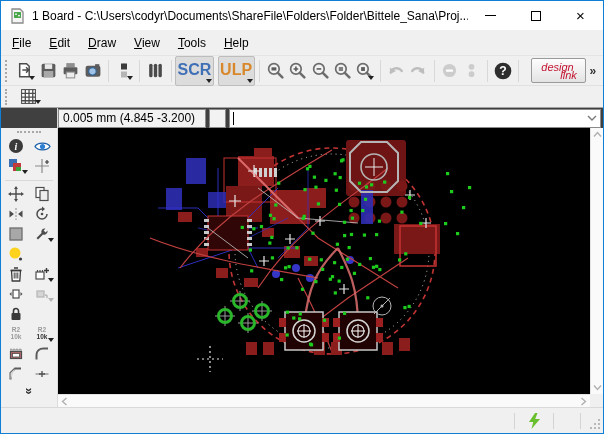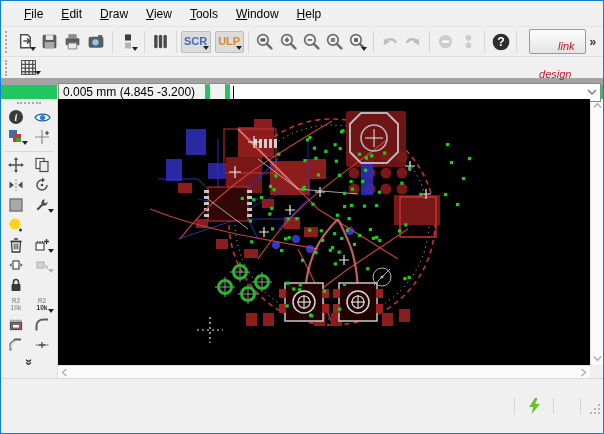--- a/index.html
+++ b/index.html
@@ -10,51 +10,51 @@
   
   .titlebar { height:29px; background:#fff; display:flex; align-items:center; flex:0 0 auto; }
   .title-icon { width:18px; height:18px; margin:0 6px 0 7px; flex:0 0 auto; }
   .title-text { font-size:12px; color:#000; white-space:nowrap; overflow:hidden; flex:1 1 auto; }
   .win-btn { width:45px; height:29px; display:flex; align-items:center; justify-content:center; flex:0 0 auto; }
   .min-glyph { width:11px; height:1px; background:#000; display:block; }
   .max-glyph { width:10px; height:10px; border:1px solid #000; display:block; }
   .close-glyph { font-size:15px; line-height:1; color:#000; }
 
   
-  .menubar { height:25px; display:flex; align-items:center; padding-left:14px; background:#f0f0f0; flex:0 0 auto; }
+  .menubar { height:25px; display:flex; align-items:center; padding-left:2px; background:#f0f0f0; flex:0 0 auto; }
   .menu-item { font-size:12px; color:#000; padding:4px 9px; cursor:default; }
 
   
   .toolbar { height:30px; display:flex; align-items:center; background:#f0f0f0;
              border-top:1px solid #e5e5e5; flex:0 0 auto; padding-right:4px; }
   .tb-handle { width:5px; height:22px; border-left:2px dotted #a8a8a8; margin:0 5px 0 4px; }
   .tb-sep { width:1px; height:22px; background:#d8d8d8; margin:0 4px; }
   .tbtn { width:25px; height:25px; display:flex; align-items:center; justify-content:center;
           border:1px solid transparent; border-radius:2px; position:relative; }
   .tbtn svg { display:block; }
   .caret-br { position:absolute; right:1px; bottom:2px; width:0; height:0;
               border-left:3px solid transparent; border-right:3px solid transparent; border-top:4px solid #222; }
-  .txtbtn { min-width:27px; height:22px; background:#dcdcdc; border:1px solid #bdbdbd; border-radius:2px;
-            font-size:11px; font-weight:bold; display:flex; align-items:center; justify-content:center;
+  .txtbtn { min-width:27px; height:30px; background:#dcdcdc; border:1px solid #bdbdbd; border-radius:2px;
+            font-size:16px; font-weight:bold; display:flex; align-items:center; justify-content:center;
             position:relative; padding:0 4px 2px 3px; }
   .scr-label { color:#3f6fb5; } .ulp-label { color:#d8882a; }
   .design-btn { height:25px; width:62px; background:linear-gradient(#fdfdfd,#e3e3e3);
                 border:1px solid #9a9a9a; border-radius:2px; margin-left:8px;
                 position:relative; font-size:11px; color:#c41230; font-style:italic; }
-  .design-l1 { position:absolute; top:2px; left:9px;margin-top:36px; }
+  .design-l1 { position:absolute; top:2px; left:9px; }
   .design-l2 { position:absolute; top:10px; left:28px;text-align:right; }
   .overflow { margin-left:auto; font-size:12px; font-weight:bold; color:#333; padding:0 3px; }
 
   .gridbar { height:22px; display:flex; align-items:center; background:#f0f0f0;
              border-top:1px solid #e0e0e0; flex:0 0 auto; }
   .grid-btn { width:27px; height:19px; display:flex; align-items:center; justify-content:center; position:relative; }
 
   
-  .cmdrow { height:21px; display:flex; align-items:center; background:#22c55e;
-            border-top:7px solid #a3a3a3; flex:0 0 auto; }
+  .cmdrow { height:21px; display:flex; align-items:center; background:#404040;
+            border-top:1px solid #a3a3a3; flex:0 0 auto; }
   .cmd-spacer { width:57px; height:100%; border-right:1px solid #dcdcdc; }
   .readout { width:148px; height:19px; border:1px solid #8a8a8a; background:#f2f2f2;
              font-size:12px; padding:1px 4px; white-space:nowrap; overflow:hidden; }
   .minibox { width:17px; height:19px; border:1px solid #8a8a8a; background:#f2f2f2; margin-left:3px; }
   .combo { flex:1 1 auto; height:19px; border:1px solid #8a8a8a; background:#fff; margin:0 2px 0 3px;
            display:flex; align-items:center; position:relative; }
   .combo input { border:none; outline:none; flex:1; height:15px; font-size:12px; padding-left:3px;
                  font-family:"Liberation Sans",sans-serif; }
   .combo-caret { position:absolute; left:3px; top:2px; width:1px; height:13px; background:#000; }
   .combo-arrow { width:16px; display:flex; align-items:center; justify-content:center; }
@@ -89,28 +89,45 @@
                display:flex; align-items:center; justify-content:flex-end; }
   .status-sep { width:1px; height:16px; background:#d4d4d4; margin:0 8px; }
   .bolt-btn { width:22px; height:20px; display:flex; align-items:center; justify-content:center; }
   .grip { width:12px; height:12px; margin:6px 2px 0 4px; }
 </style>
 </head>
 <body>
 
 <div class="window">
 
+  <div class="titlebar">
+    <svg class="title-icon" viewBox="0 0 18 18">
+      <path d="M4 2h8l3 3v11H4z" fill="#f5f5f5" stroke="#8a8a8a" stroke-width="1.3"></path>
+      <rect x="6" y="5" width="7" height="6" fill="#4aa64a"></rect>
+      <rect x="7" y="6.5" width="2" height="1.4" fill="#e8e8e8"></rect>
+      <rect x="10" y="8" width="2" height="1.4" fill="#e8e8e8"></rect>
+    </svg>
+    <div class="title-text">1 Board - C:\Users\codyr\Documents\ShareFile\Folders\Folder\Bittele_Sana\Proj...</div>
+    <div class="win-btn">
+        <span class="min-glyph"></span>
+      </div>
+    <div class="win-btn">
+        <span class="max-glyph"></span>
+      </div>
+    <div class="win-btn">
+        <span class="close-glyph">×</span>
+      </div>
+  </div>
 
   <div class="menubar">
     <span class="menu-item"><u>F</u>ile</span>
     <span class="menu-item"><u>E</u>dit</span>
     <span class="menu-item"><u>D</u>raw</span>
     <span class="menu-item"><u>V</u>iew</span>
     <span class="menu-item"><u>T</u>ools</span>
-    <span class="menu-item"><u>W</u>indow</span>
     <span class="menu-item"><u>H</u>elp</span>
   </div>
 
   <div class="toolbar">
     <div class="tb-handle"></div>
 
     <div class="tbtn">
       <svg width="19" height="19" viewBox="0 0 18 18">
         <path d="M3.5 2.5h6.5l2.5 2.5v10H3.5z" fill="#fff" stroke="#4c4c4c" stroke-width="1.4"></path>
         <path d="M6 8.5h5.5M9.5 6l2.6 2.5L9.5 11" fill="none" stroke="#4c4c4c" stroke-width="1.4"></path>

